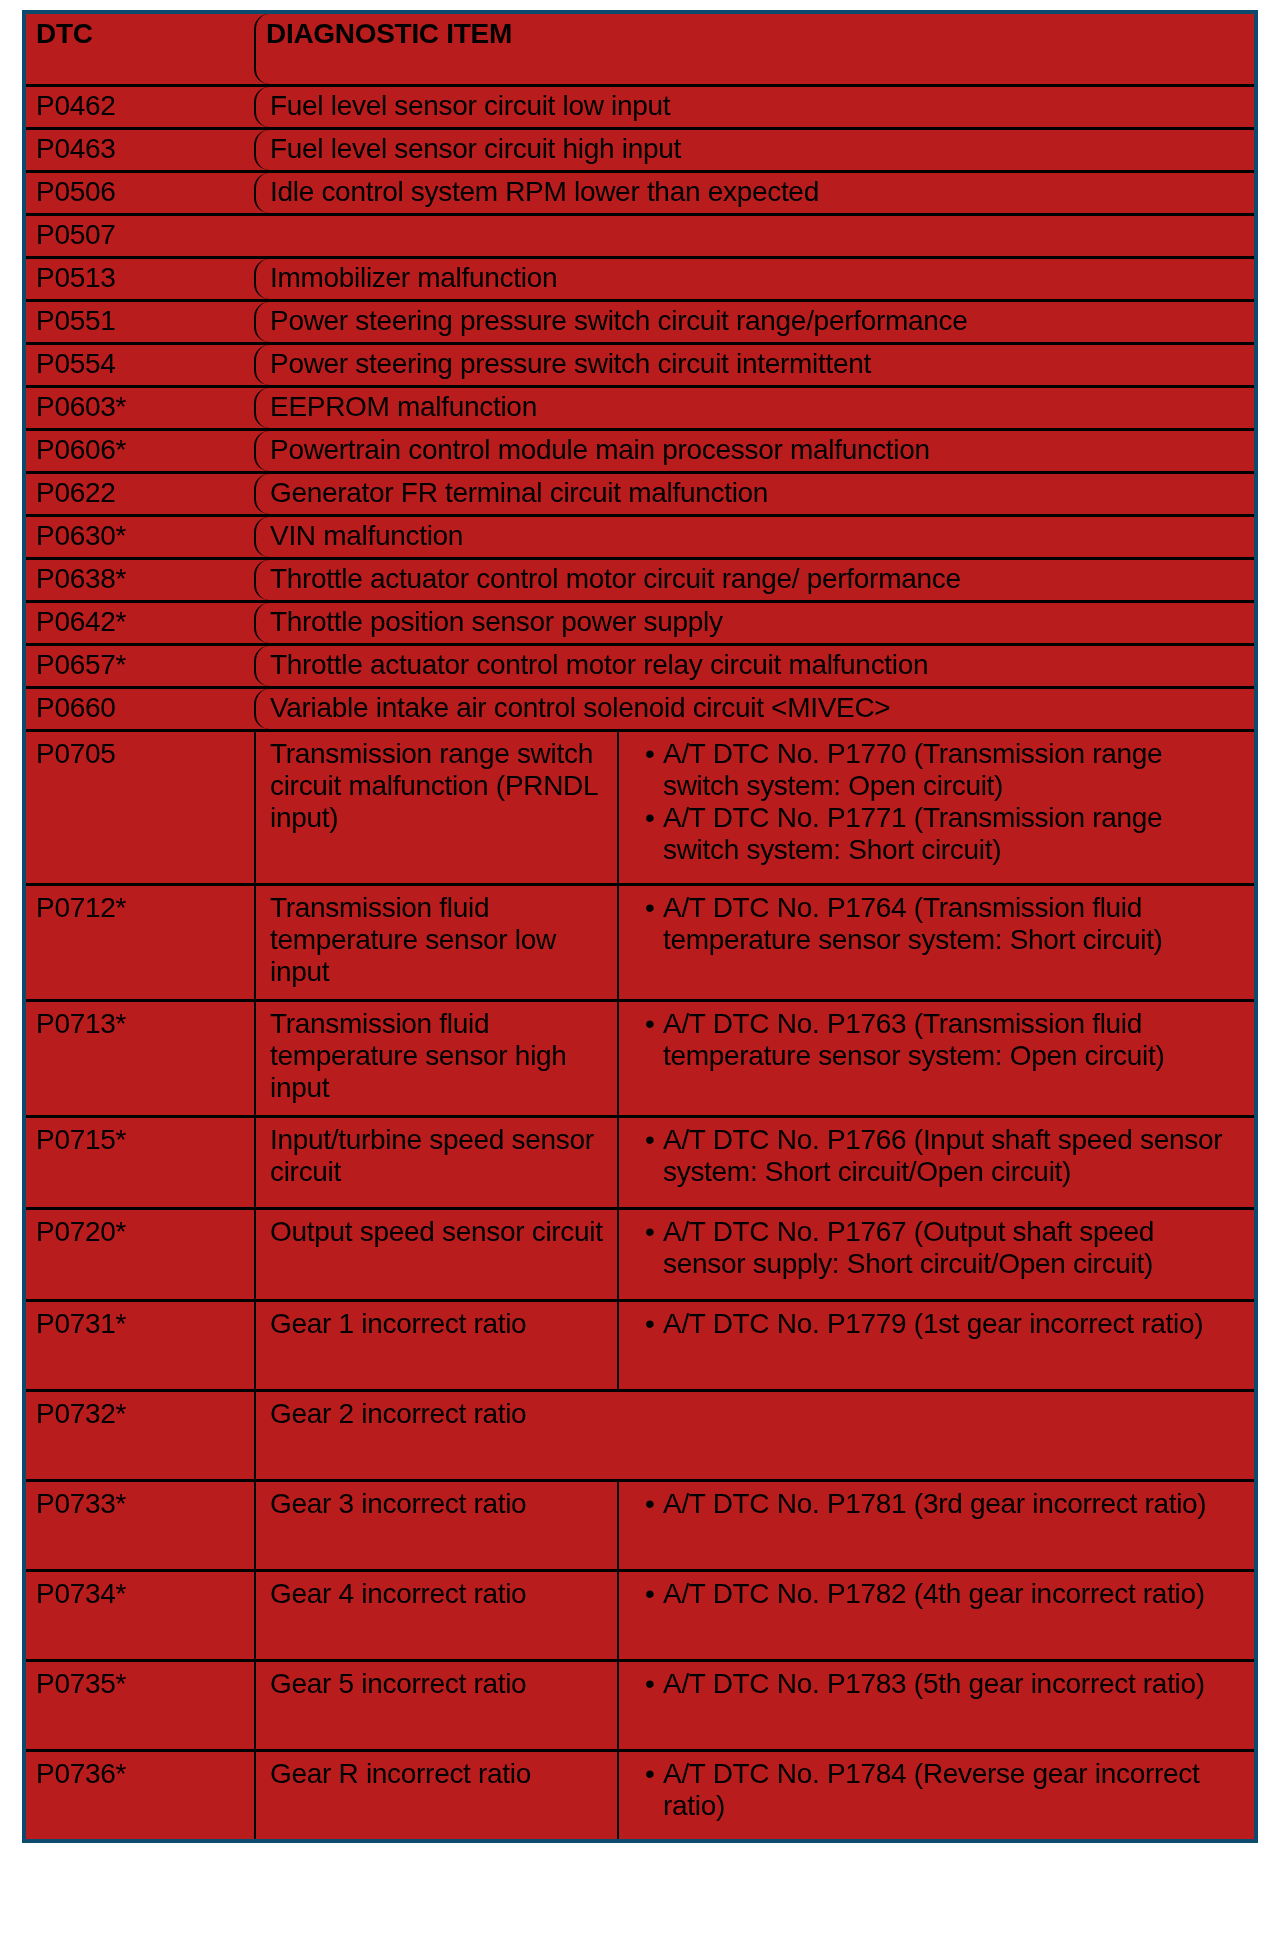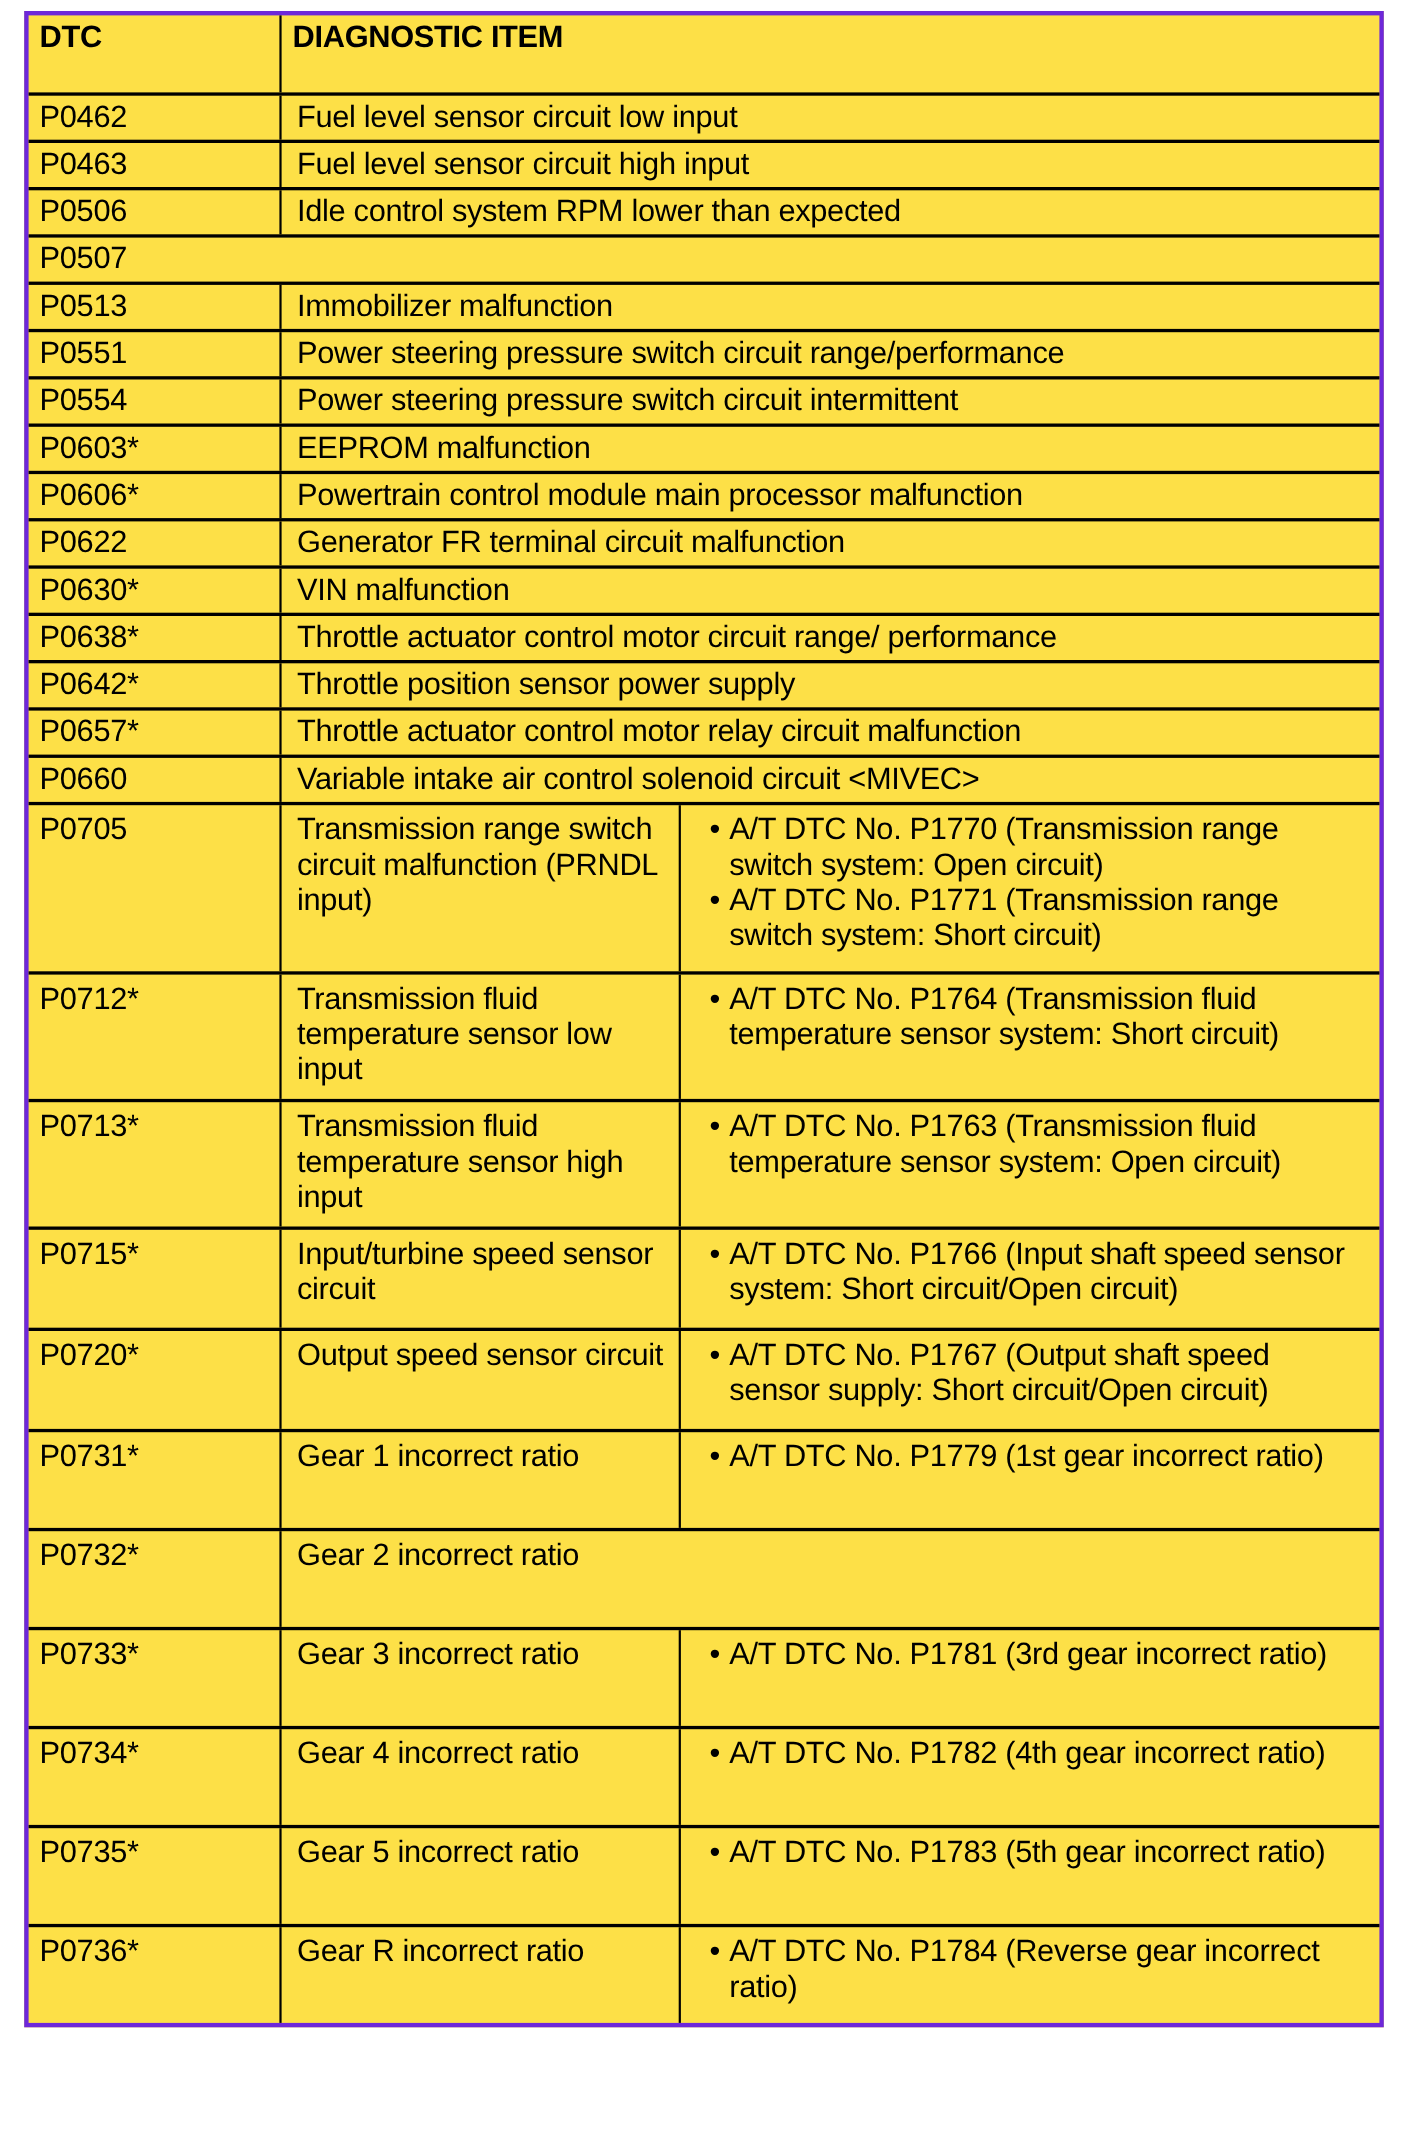--- a/index.html
+++ b/index.html
@@ -11,23 +11,23 @@
   }
   .page{
     width:1280px;
     height:1940px;
     background:#ffffff;
     box-sizing:border-box;
     padding:10px 22px 0 22px;
   }
   .dtc-table{
     width:1236px;
-    border:4px solid #6d28d9;
-    box-sizing:border-box;
-    background:#fde047;
+    border:4px solid #0c4a6e;
+    box-sizing:border-box;
+    background:#b91c1c;
   }
   .row{
     display:grid;
     grid-template-columns:228px 363px 1fr;
     box-sizing:border-box;
   }
   .row + .row{
     border-top:3px solid #000000;
   }
   .cell{
@@ -49,20 +49,21 @@
   
   .row.simple{min-height:41px;}
   .c-dtc{
     padding:3px 8px 5px 10px;
   }
   .c-item{
     padding:3px 4px 5px 14px;
   }
   .span2{
     grid-column:2 / 4;
+    border-radius:15px;
   }
   
   .row.detail{min-height:90px;}
   .row.detail .c-dtc,
   .row.detail .c-item{
     padding-top:6px;
     padding-bottom:10px;
   }
   .c-detail{
     padding:6px 26px 10px 26px;

